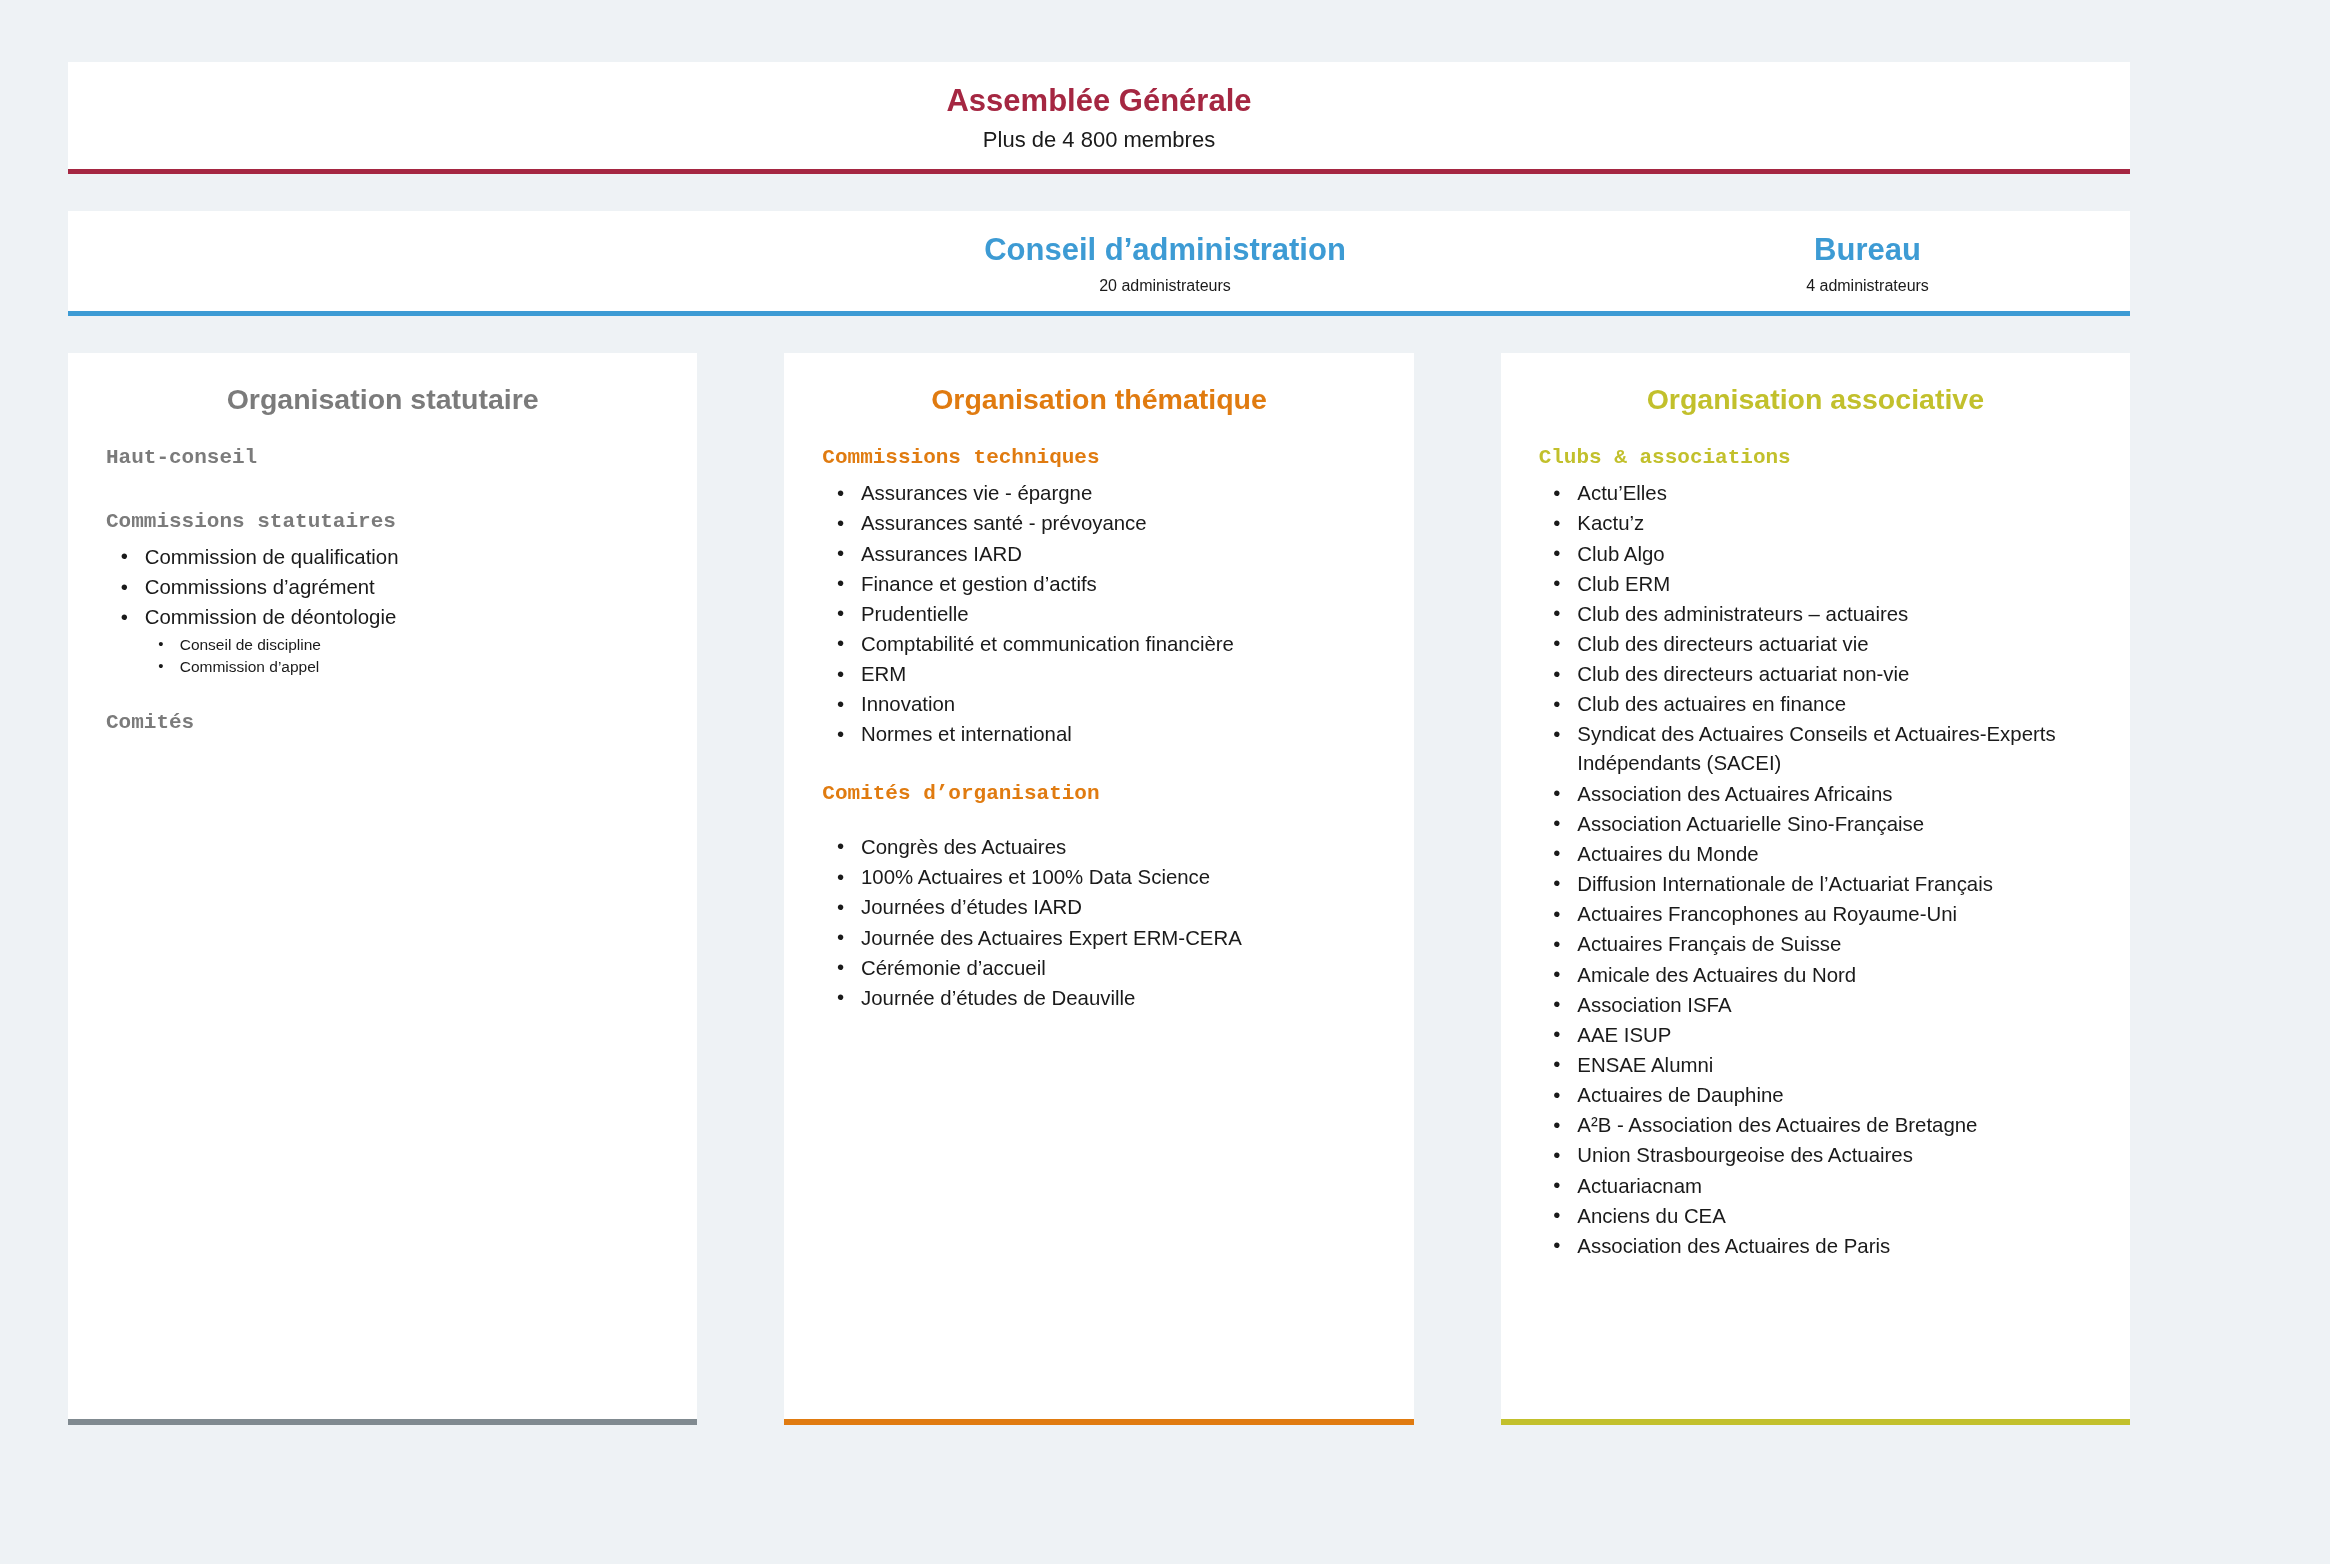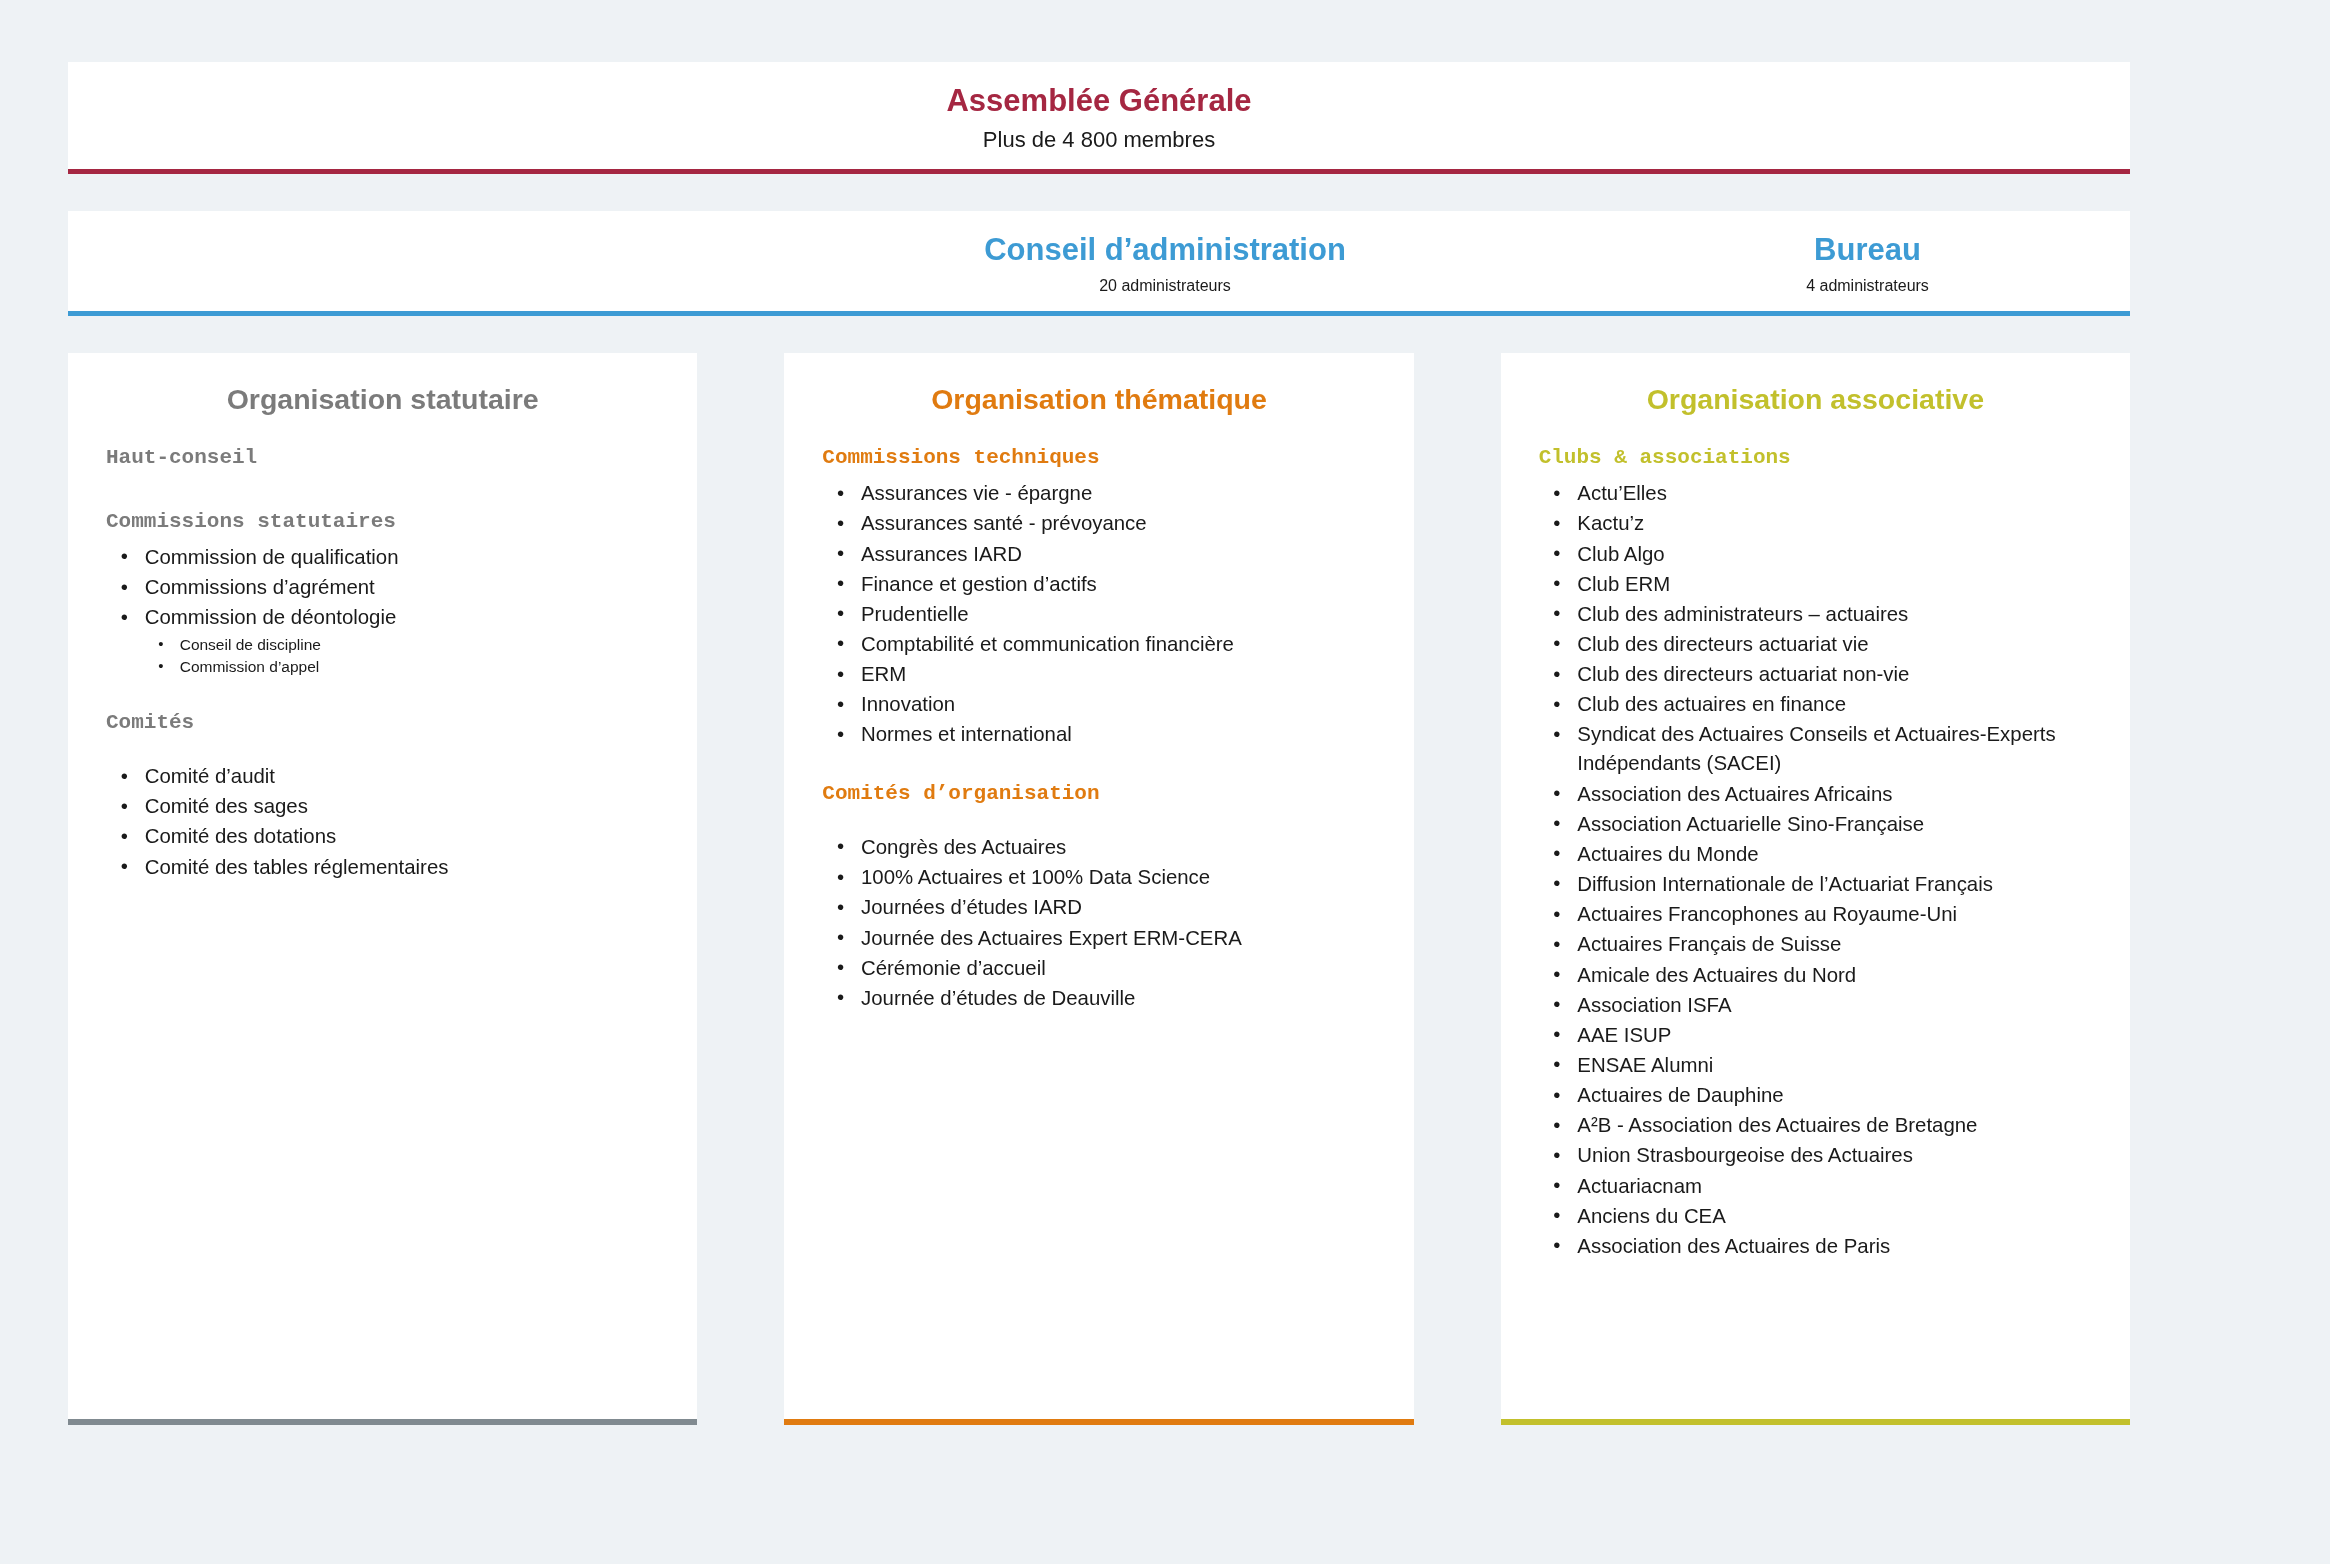--- a/index.html
+++ b/index.html
@@ -223,26 +223,20 @@
               <li>Conseil de discipline</li>
               <li>Commission d’appel</li>
             </ul>
           </li>
         </ul>
 
         <div class="section-gap"></div>
 
         <div class="section-head">Comités</div>
         <div class="section-gap-sm"></div>
-        <ul class="bullets">
-          <li>Comité d’audit</li>
-          <li>Comité des sages</li>
-          <li>Comité des dotations</li>
-          <li>Comité des tables réglementaires</li>
-        </ul>
       </div>
       <div class="col-rule"></div>
     </div>
 
     <div class="col col2">
       <div class="col-body">
         <div class="col-title">Organisation thématique</div>
 
         <div class="section-head">Commissions techniques</div>
         <ul class="bullets">

